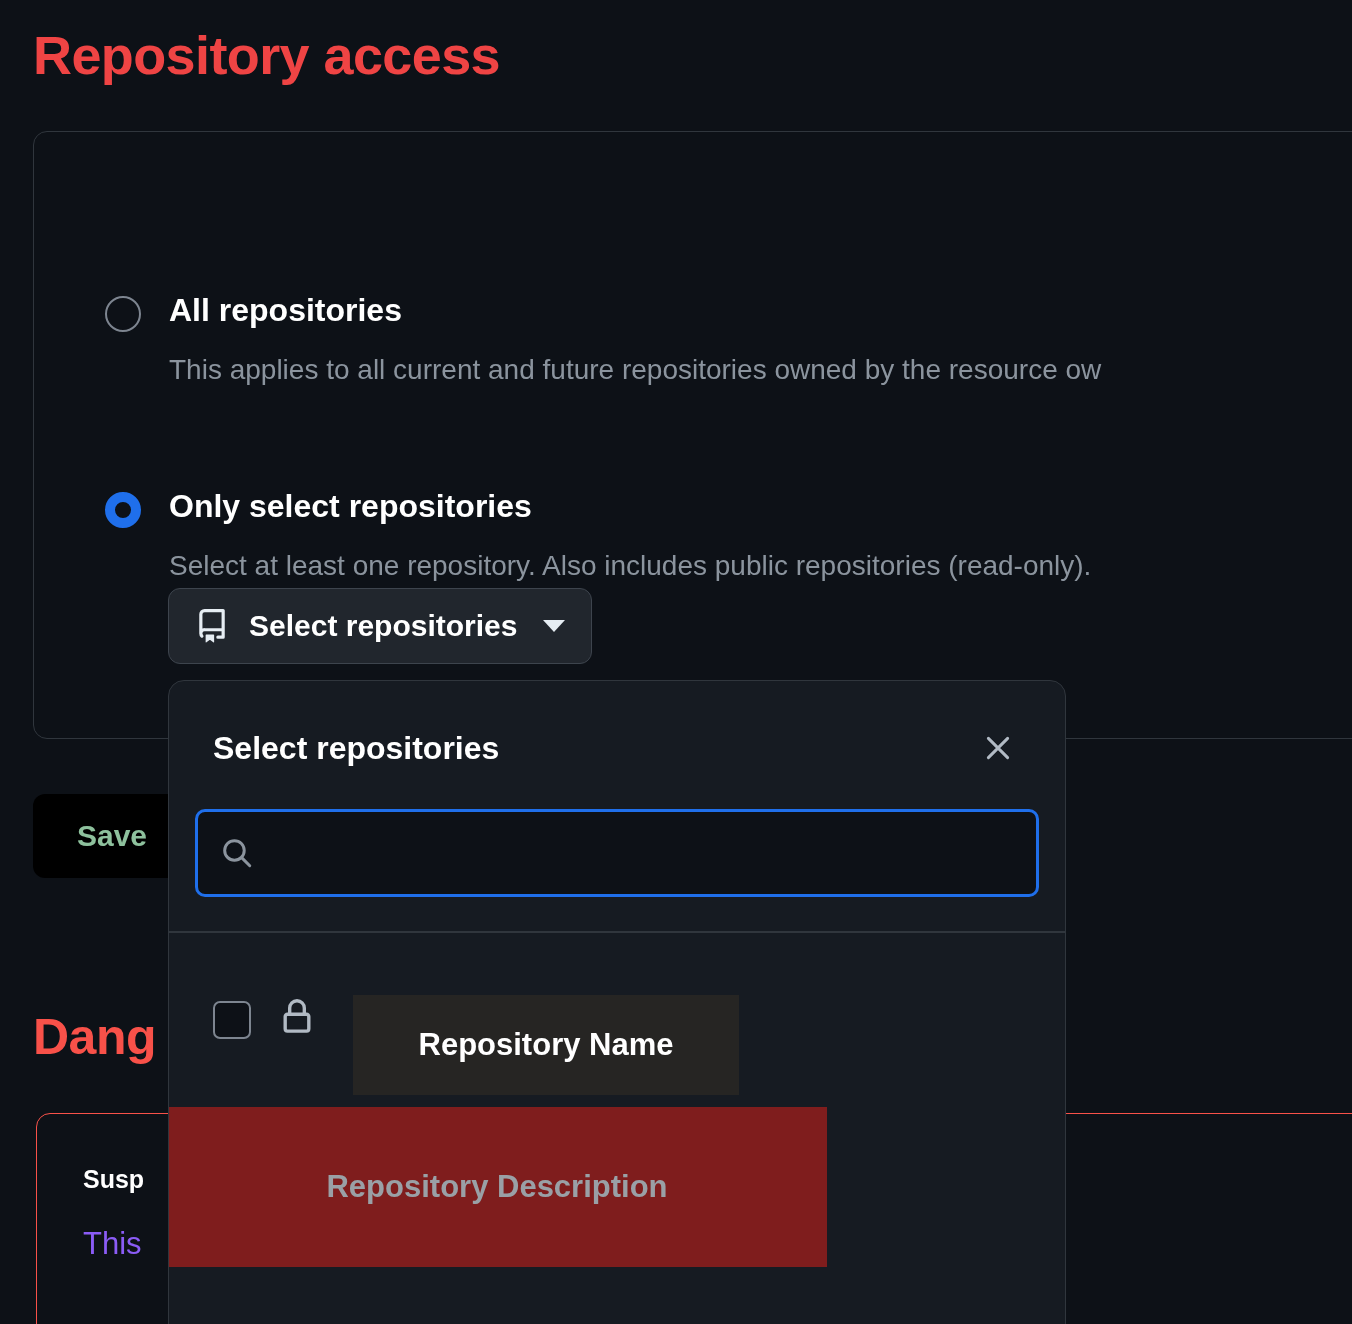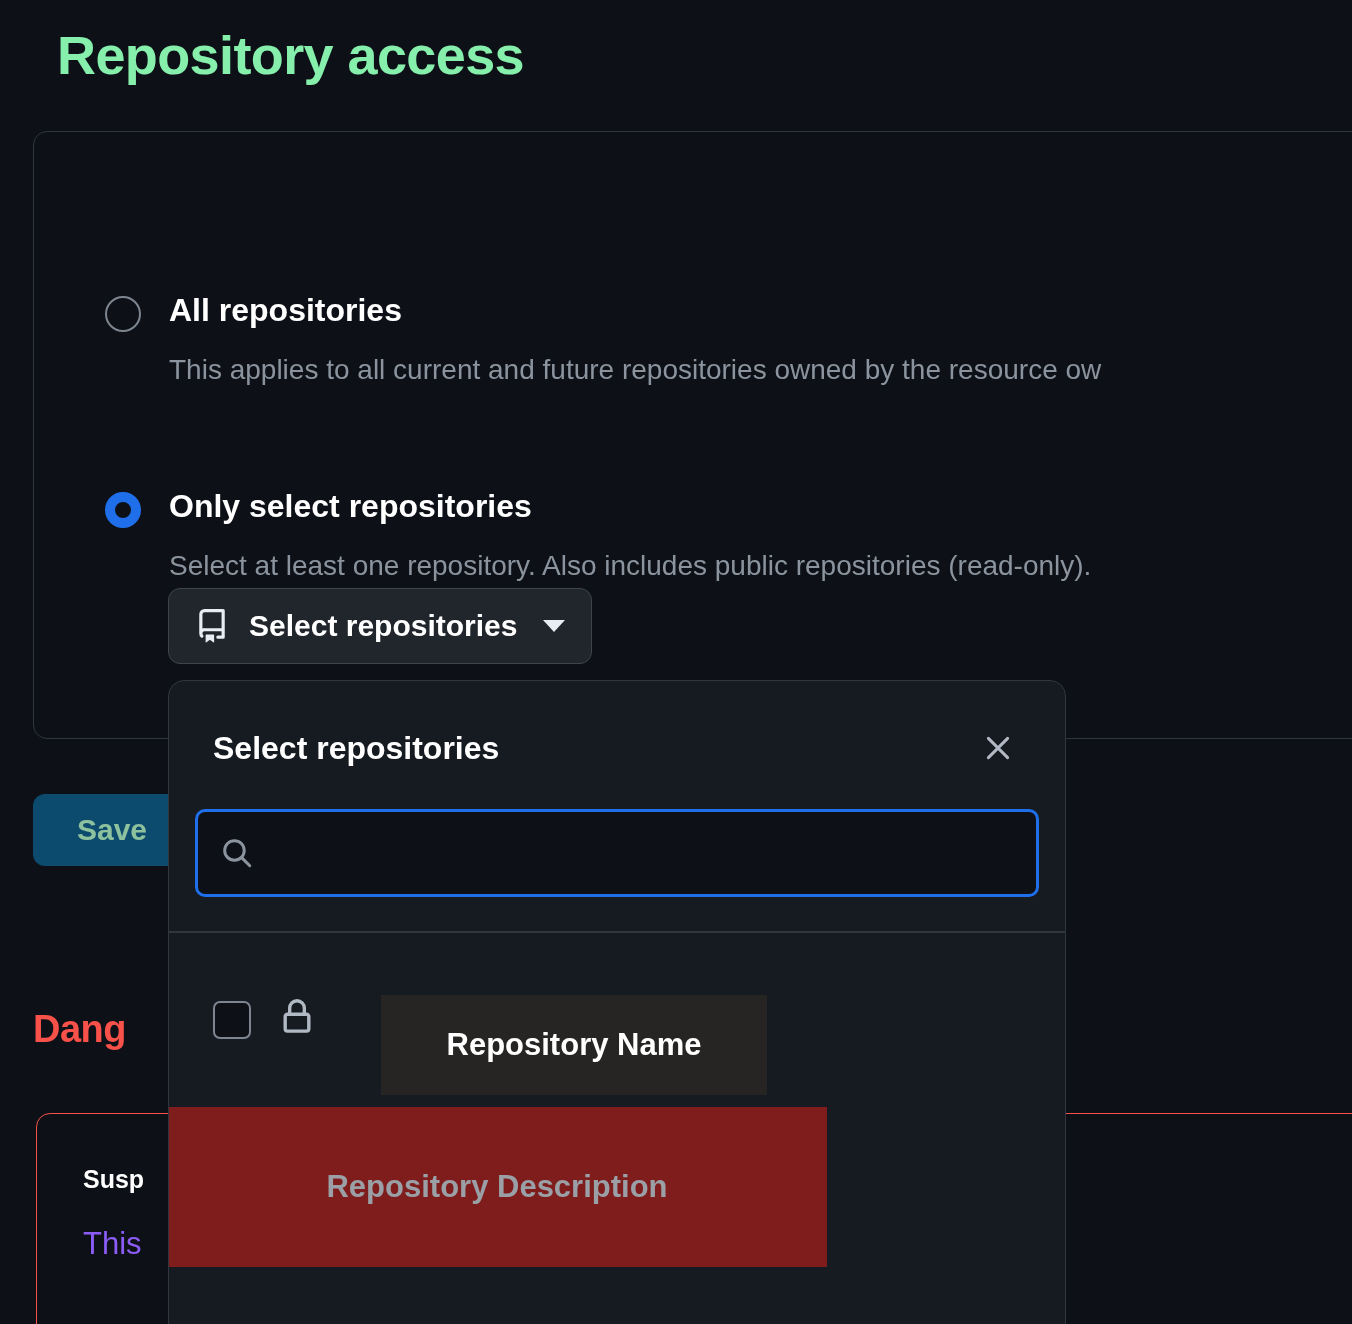--- a/index.html
+++ b/index.html
@@ -19,24 +19,23 @@
     overflow: hidden;
   }
 
   
   .page-title {
     position: absolute;
     left: 33px;
     top: 24px;
     font-size: 54px;
     font-weight: 600;
-    color: #86efac;
+    color: #ef4444;
     letter-spacing: -0.6px;
     white-space: nowrap;
-    margin-left: 24px;
   }
 
   
   .access-card {
     position: absolute;
     left: 33px;
     top: 131px;
     width: 1420px;
     height: 608px;
     border: 1.5px solid #30363d;
@@ -114,42 +113,42 @@
     border-right: 11px solid transparent;
     border-top: 12px solid #e6edf3;
     margin-left: 6px;
   }
 
   
   .save-btn {
     position: absolute;
     left: 33px;
     top: 794px;
-    height: 72px;
+    height: 84px;
     min-width: 158px;
     padding: 0 30px;
     display: flex;
     align-items: center;
     justify-content: center;
-    background: #0c4a6e;
+    background: #000000;
     border: none;
     border-radius: 12px;
     font-size: 30px;
     font-weight: 600;
     font-family: "Liberation Sans", sans-serif;
     color: #8ec19d;
     cursor: default;
   }
 
   
   .danger-title {
     position: absolute;
     left: 33px;
     top: 1008px;
-    font-size: 38px;
+    font-size: 50px;
     font-weight: 700;
     color: #f85149;
     letter-spacing: -0.5px;
     white-space: nowrap;
   }
   .danger-card {
     position: absolute;
     left: 36px;
     top: 1113px;
     width: 1380px;
@@ -266,21 +265,20 @@
     display: flex;
   }
   .repo-info { margin-left: 38px; }
   .repo-name-block {
     display: inline-flex;
     align-items: center;
     justify-content: center;
     width: 386px;
     height: 100px;
     background: #262523;
-    margin-left: 28px;
   }
   .repo-name-text {
     font-size: 31px;
     font-weight: 700;
     color: #ffffff;
     white-space: nowrap;
   }
   .repo-desc-block {
     margin-top: 12px;
     margin-left: -186px;

